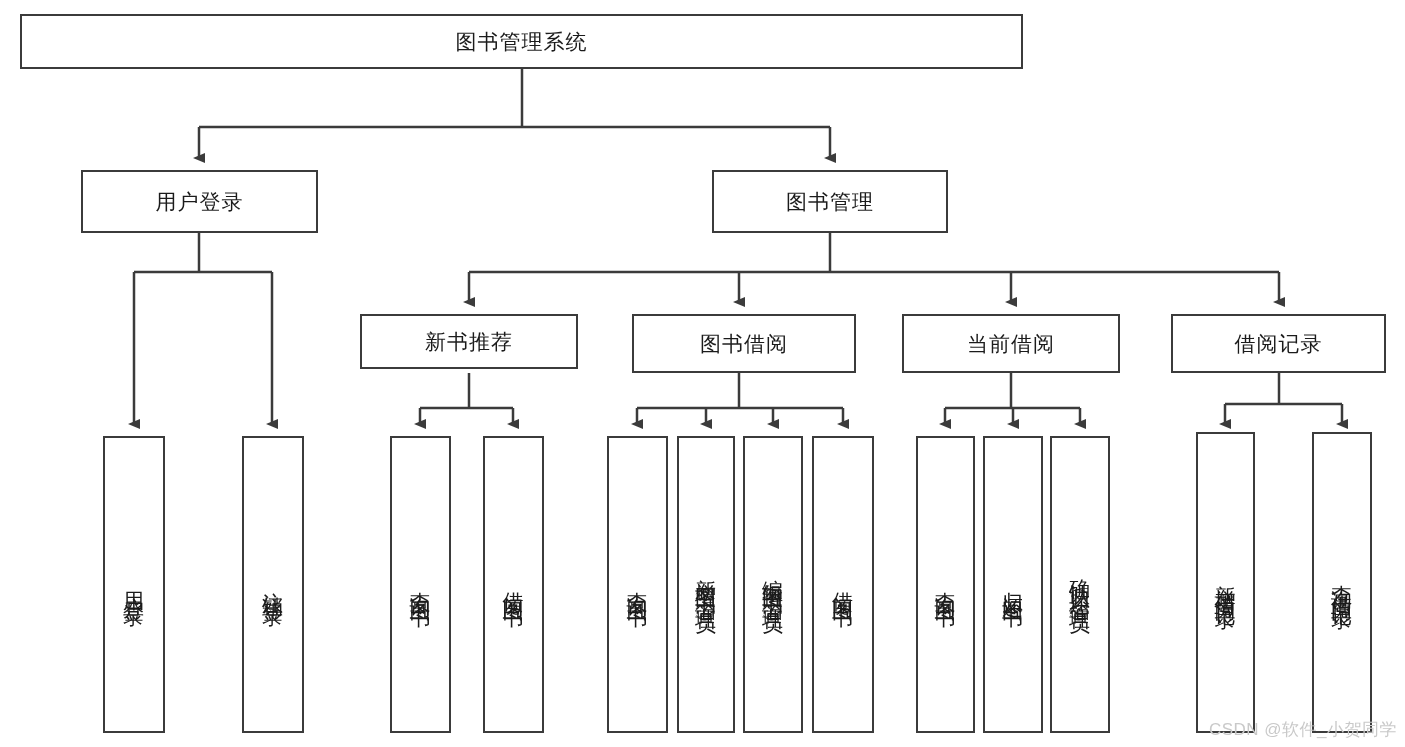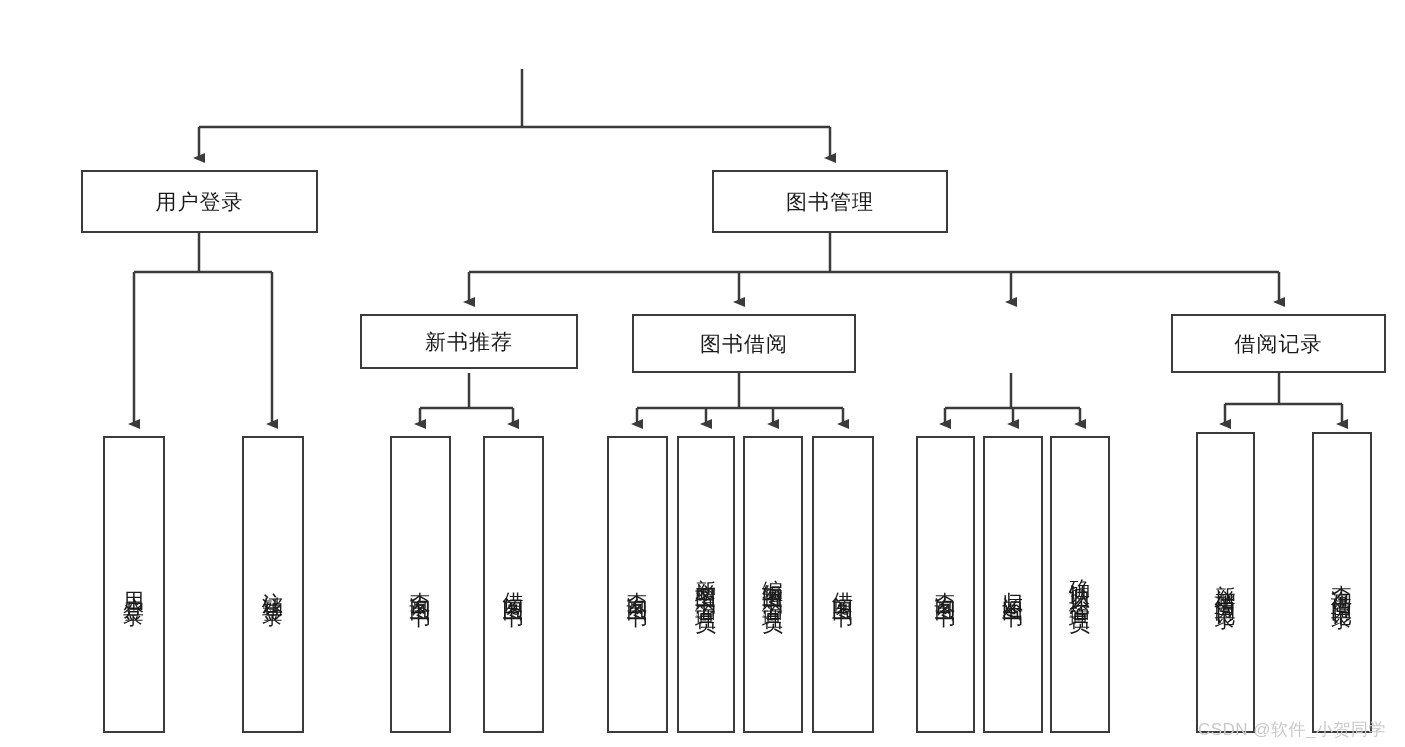--- a/index.html
+++ b/index.html
@@ -3,21 +3,21 @@
 <meta charset="utf-8">
 <style>
   html,body{margin:0;padding:0;background:#ffffff;}
   body{width:1405px;height:747px;overflow:hidden;font-family:"Liberation Sans","DejaVu Sans",sans-serif;}
   #stage{position:relative;width:1405px;height:747px;background:#fff;}
   svg#edges{position:absolute;left:0;top:0;width:1405px;height:747px;}
   .node{position:absolute;box-sizing:border-box;background:#ffffff;border:2.5px solid #3b3b3b;display:flex;align-items:center;justify-content:center;color:#1b1b1b;}
   .node.h{font-size:21px;letter-spacing:1px;}
   .node.v{writing-mode:vertical-rl;text-orientation:upright;font-size:21px;letter-spacing:5px;line-height:1;padding:6px 0;}
   .node.v .txt{writing-mode:vertical-rl;text-orientation:upright;white-space:nowrap;}
-  .watermark{position:absolute;right:19px;bottom:6px;font-size:17px;color:#c9c9c9;letter-spacing:.5px;white-space:nowrap;}
+  .watermark{position:absolute;right:8px;bottom:6px;font-size:17px;color:#c9c9c9;letter-spacing:.5px;white-space:nowrap;}
 </style>
 </head>
 <body>
 
 <div id="stage">
 
   <svg id="edges" viewBox="0 0 1405 747">
     <defs>
       <marker id="arrow" markerWidth="12" markerHeight="12" refX="5" refY="6" orient="auto" markerUnits="userSpaceOnUse">
         <path d="M0,0 L10,0 L5,12 Z" fill="#3b3b3b"></path>
@@ -60,33 +60,39 @@
       <path d="M1013,408 L1013,424" marker-end="url(#arrow)"></path>
       <path d="M1080,408 L1080,424" marker-end="url(#arrow)"></path>
 
       <path d="M1279,373 L1279,404"></path>
       <path d="M1225,404 L1342,404"></path>
       <path d="M1225,404 L1225,424" marker-end="url(#arrow)"></path>
       <path d="M1342,404 L1342,424" marker-end="url(#arrow)"></path>
     </g>
   </svg>
 
+  <div class="node h" style="left:20px;top:14px;width:1003px;height:55px;">
+    <span class="txt">图书管理系统</span>
+  </div>
 
   <div class="node h" style="left:81px;top:170px;width:237px;height:63px;">
     <span class="txt">用户登录</span>
   </div>
   <div class="node h" style="left:712px;top:170px;width:236px;height:63px;">
     <span class="txt">图书管理</span>
   </div>
 
   <div class="node h" style="left:360px;top:314px;width:218px;height:55px;">
     <span class="txt">新书推荐</span>
   </div>
   <div class="node h" style="left:632px;top:314px;width:224px;height:59px;">
     <span class="txt">图书借阅</span>
+  </div>
+  <div class="node h" style="left:902px;top:314px;width:218px;height:59px;">
+    <span class="txt">当前借阅</span>
   </div>
   <div class="node h" style="left:1171px;top:314px;width:215px;height:59px;">
     <span class="txt">借阅记录</span>
   </div>
 
   <div class="node v" style="left:103px;top:436px;width:62px;height:297px;">
     <span class="txt">用户登录</span>
   </div>
   <div class="node v" style="left:242px;top:436px;width:62px;height:297px;">
     <span class="txt">注销登录</span>

